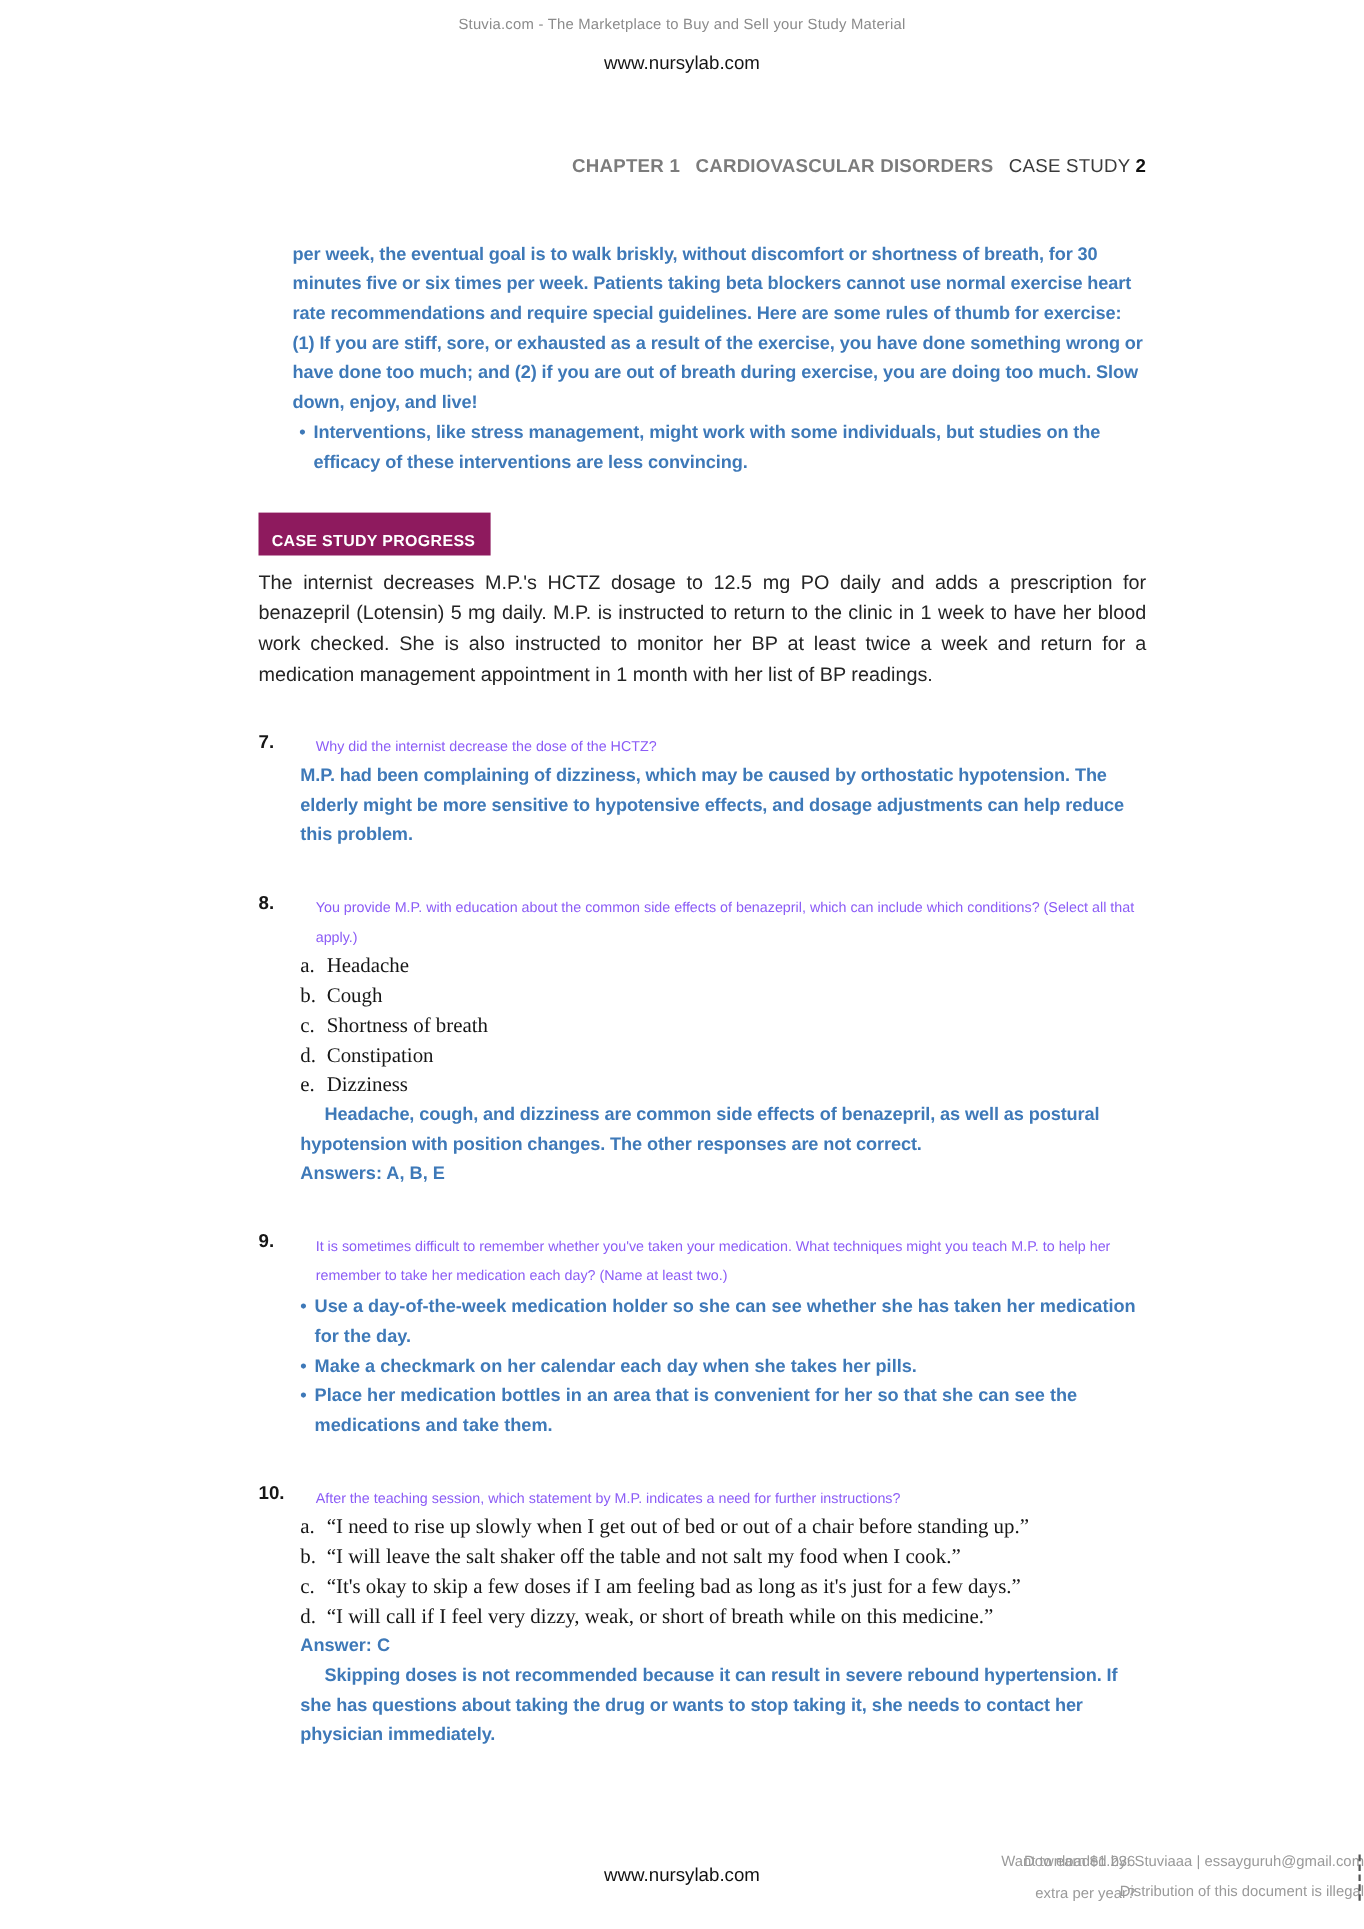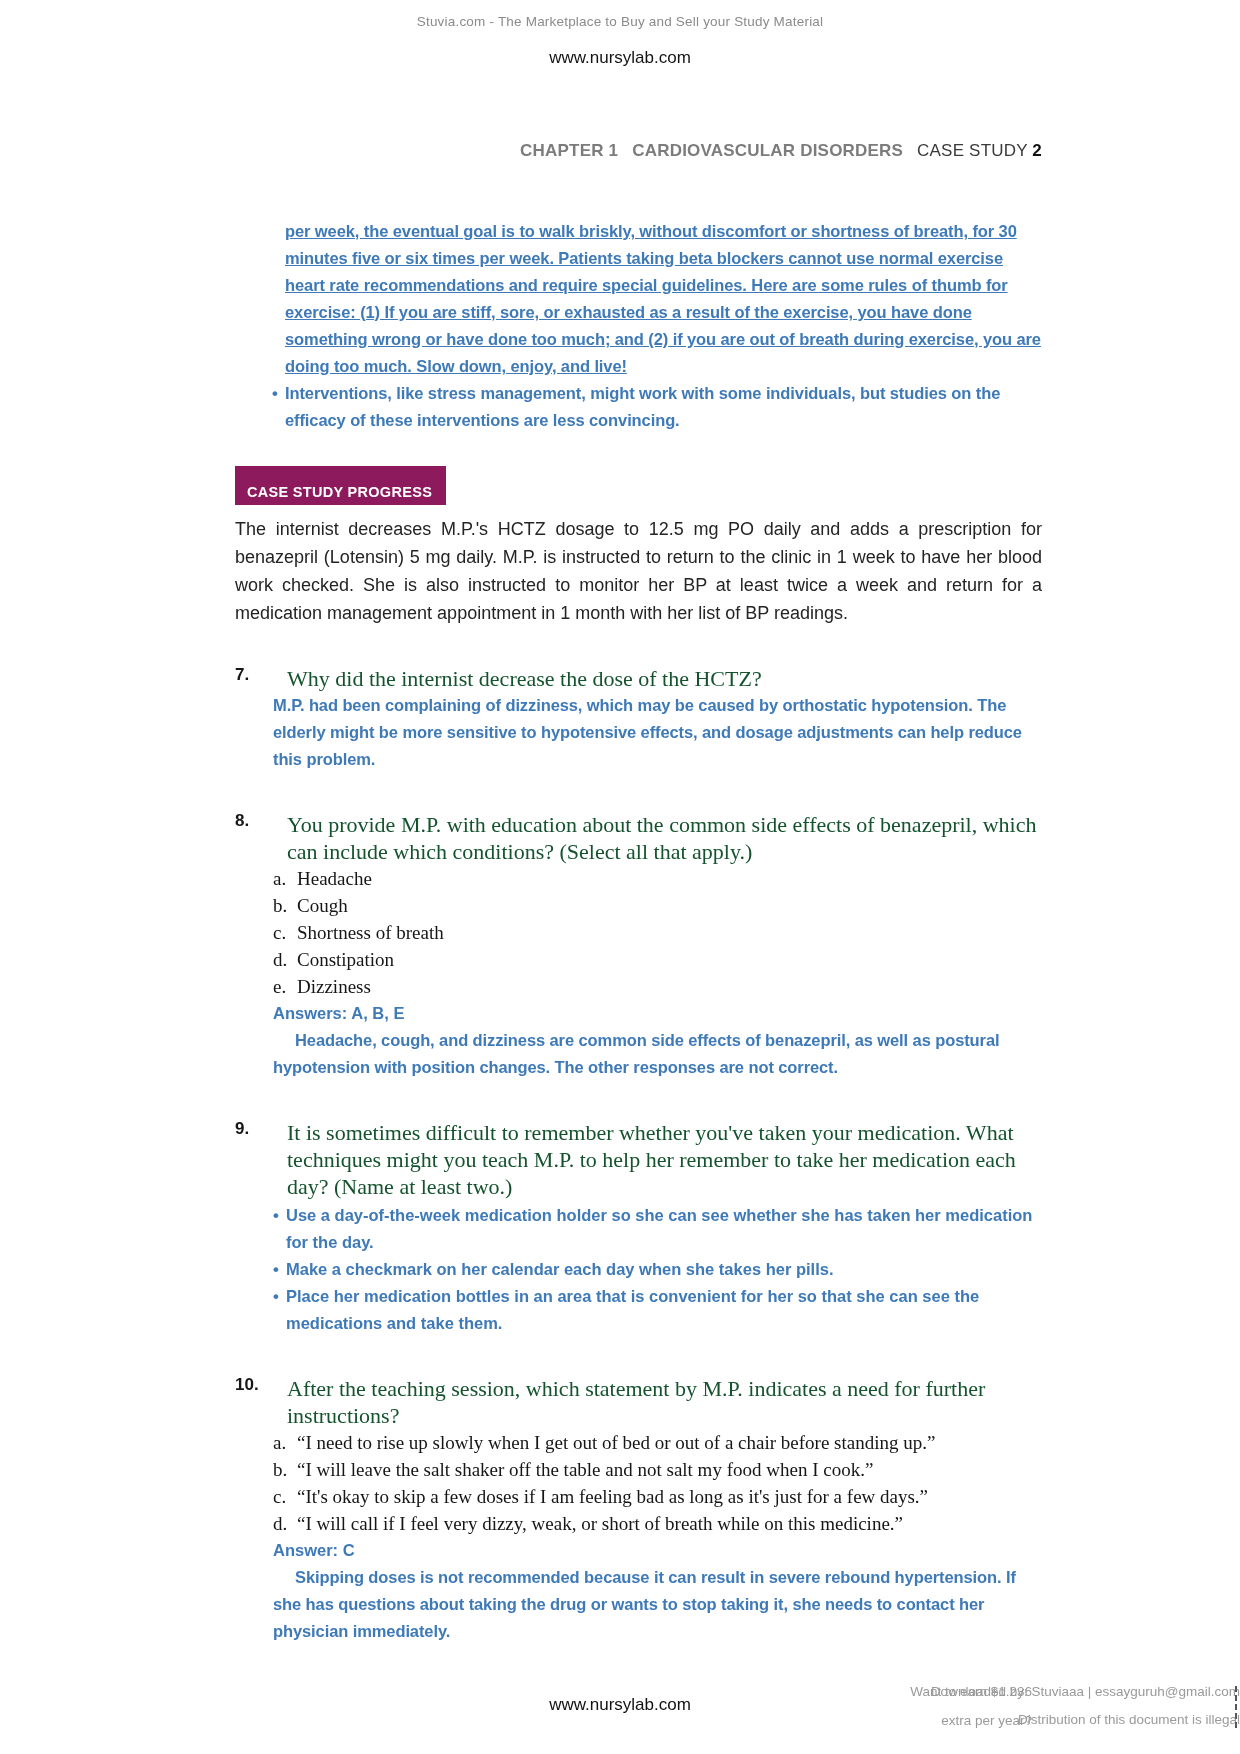--- a/index.html
+++ b/index.html
@@ -16,34 +16,34 @@
   .chapter .ch-gray{font-weight:bold;color:#7c7c7c;}
   .chapter .ch-sep{display:inline-block;width:14px;}
   .chapter .ch-case{color:#3a3a3a;}
   .chapter .ch-num{font-weight:bold;color:#111;}
 
   .content{position:absolute;left:235px;top:218px;width:807px;}
 
   .blue{color:#3e79b8;font-weight:bold;}
   .blue-body{font-size:16.5px;line-height:27px;letter-spacing:-0.1px;}
 
-  .intro-cont{margin-left:50px;text-decoration:underline;}
+  .intro-cont{margin-left:31px;}
   .bullet-item{position:relative;padding-left:13px;}
   .bullet-item .dot{position:absolute;left:0;top:0;font-weight:bold;}
   .intro-bullet{margin-left:37px;margin-top:0;}
 
   .progress-box{display:inline-block;margin-top:32px;background:#8e1a5e;color:#ffffff;
                 font-weight:bold;font-size:14.5px;letter-spacing:.3px;padding:18px 14px 5px 12px;}
   .progress-text{margin-top:10px;font-size:18px;line-height:28px;color:#242424;
                  text-align:justify;}
 
   .question{position:relative;margin-left:38px;margin-top:38px;}
   .qnum{position:absolute;left:-38px;top:0;width:34px;font-weight:bold;font-size:17px;
         font-family:"Liberation Sans",sans-serif;color:#161616;}
-  .qtext{font-family:Liberation Serif, serif;font-size:22px;line-height:27px;color:#14532d;
+  .qtext{font-family:Liberation Sans, sans-serif;font-size:13px;line-height:27px;color:#8b5cf6;
          margin-left:14px;}
   .option{position:relative;padding-left:24px;font-family:"Liberation Serif",serif;
           font-size:19px;line-height:27px;color:#161616;}
   .option .letter{position:absolute;left:0;top:0;}
   .ans-label{font-size:16.5px;line-height:27px;}
   .explain{font-size:16.5px;line-height:27px;text-indent:22px;letter-spacing:-0.1px;}
   .a-blue{font-size:16.5px;line-height:27px;letter-spacing:-0.1px;}
   .q-bullets .bullet-item{font-size:16.5px;line-height:27px;}
   .q-bullets{margin-top:2px;}
 
@@ -106,22 +106,22 @@
       </div>
       <div class="option">
         <span class="letter">c.</span><span>Shortness of breath</span>
       </div>
       <div class="option">
         <span class="letter">d.</span><span>Constipation</span>
       </div>
       <div class="option">
         <span class="letter">e.</span><span>Dizziness</span>
       </div>
+      <div class="blue explain">Headache, cough, and dizziness are common side effects of benazepril, as well as postural hypotension with position changes. The other responses are not correct.</div>
       <div class="blue ans-label">Answers: A, B, E</div>
-      <div class="blue explain">Headache, cough, and dizziness are common side effects of benazepril, as well as postural hypotension with position changes. The other responses are not correct.</div>
     </div>
 
     
     <div class="question">
       <span class="qnum">9.</span>
       <div class="qtext">It is sometimes difficult to remember whether you've taken your medication. What techniques might you teach M.P. to help her remember to take her medication each day? (Name at least two.)</div>
       <div class="q-bullets">
         <div class="blue bullet-item">
           <span class="dot">•</span><span>Use a day-of-the-week medication holder so she can see whether she has taken her medication for the day.</span>
         </div>

